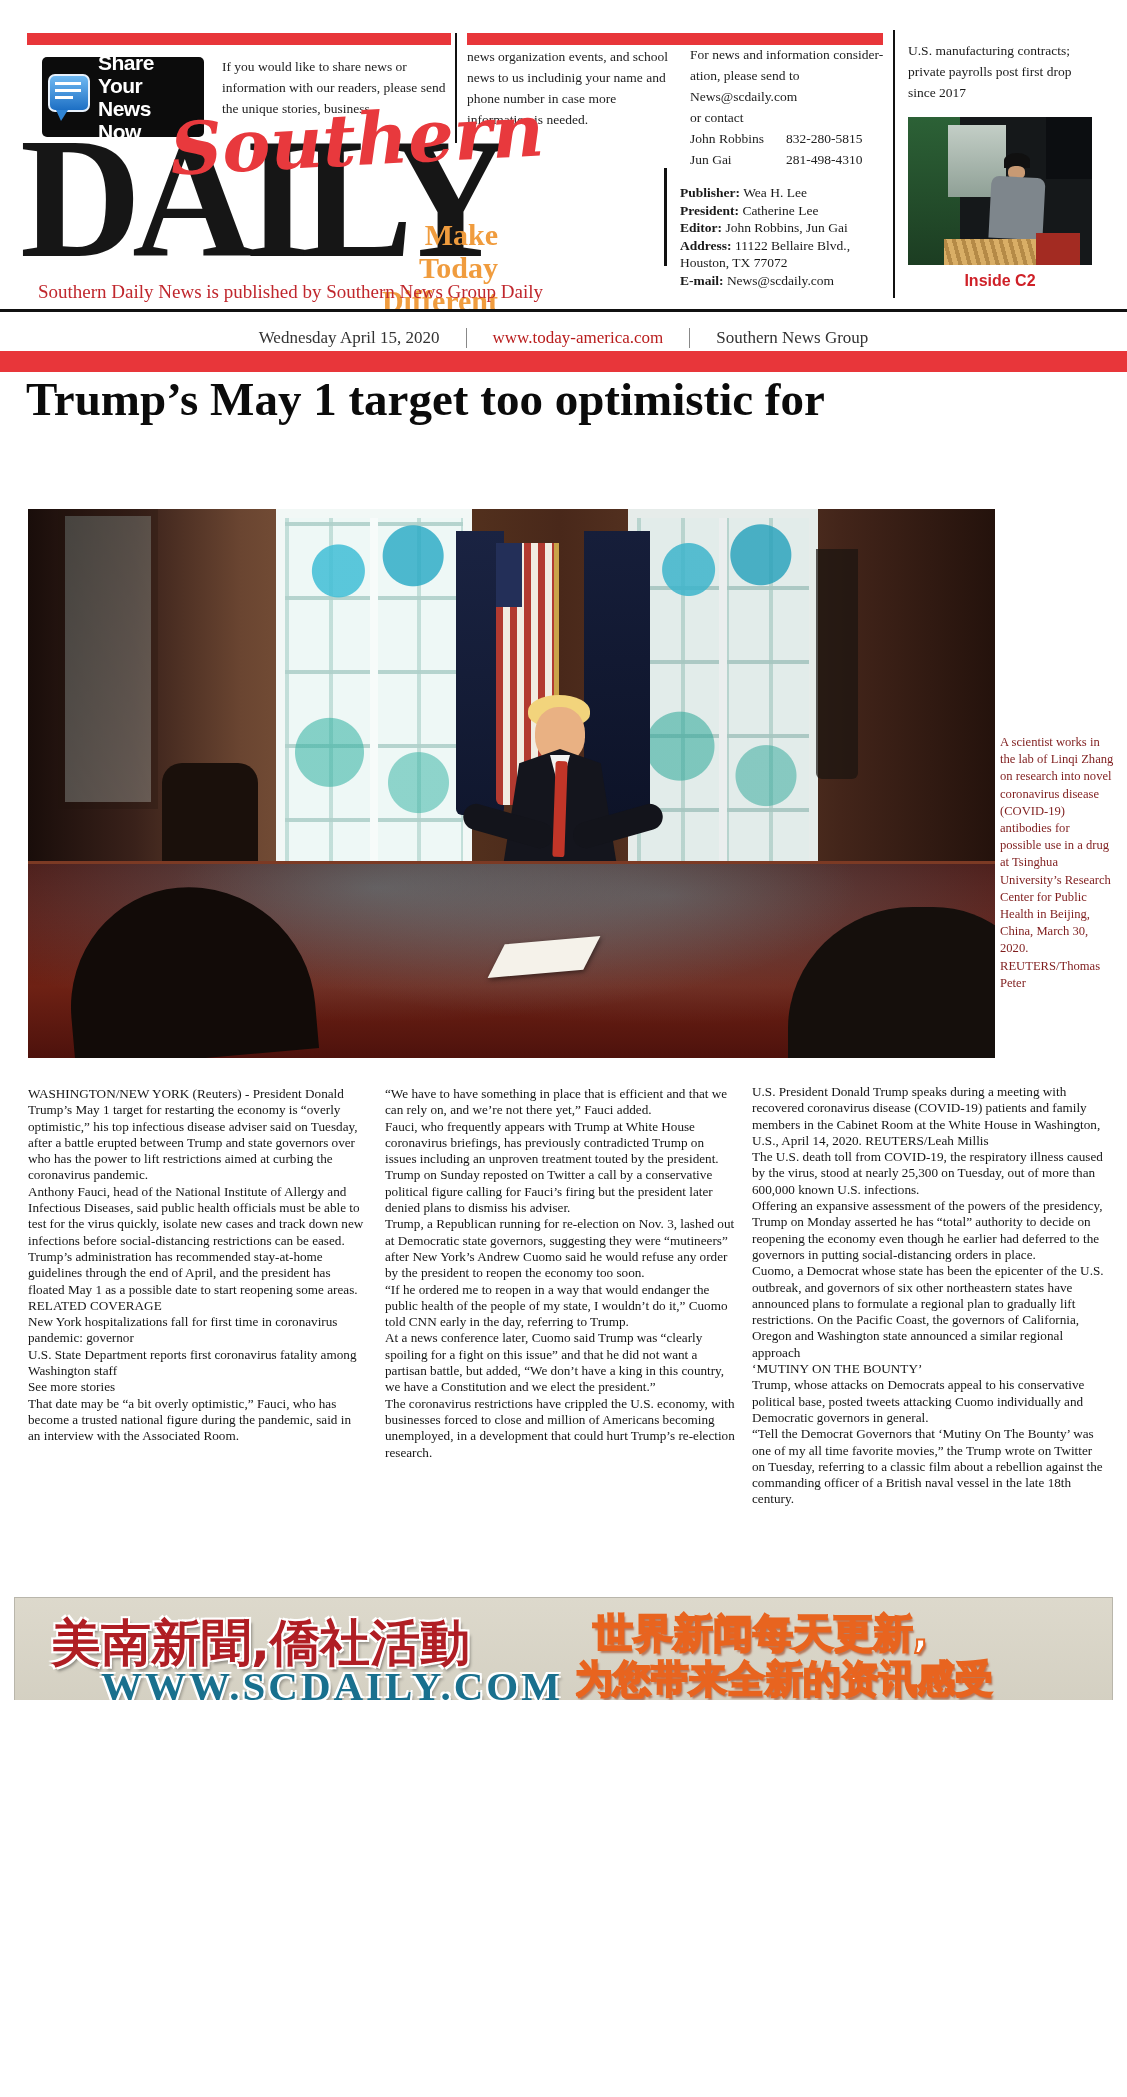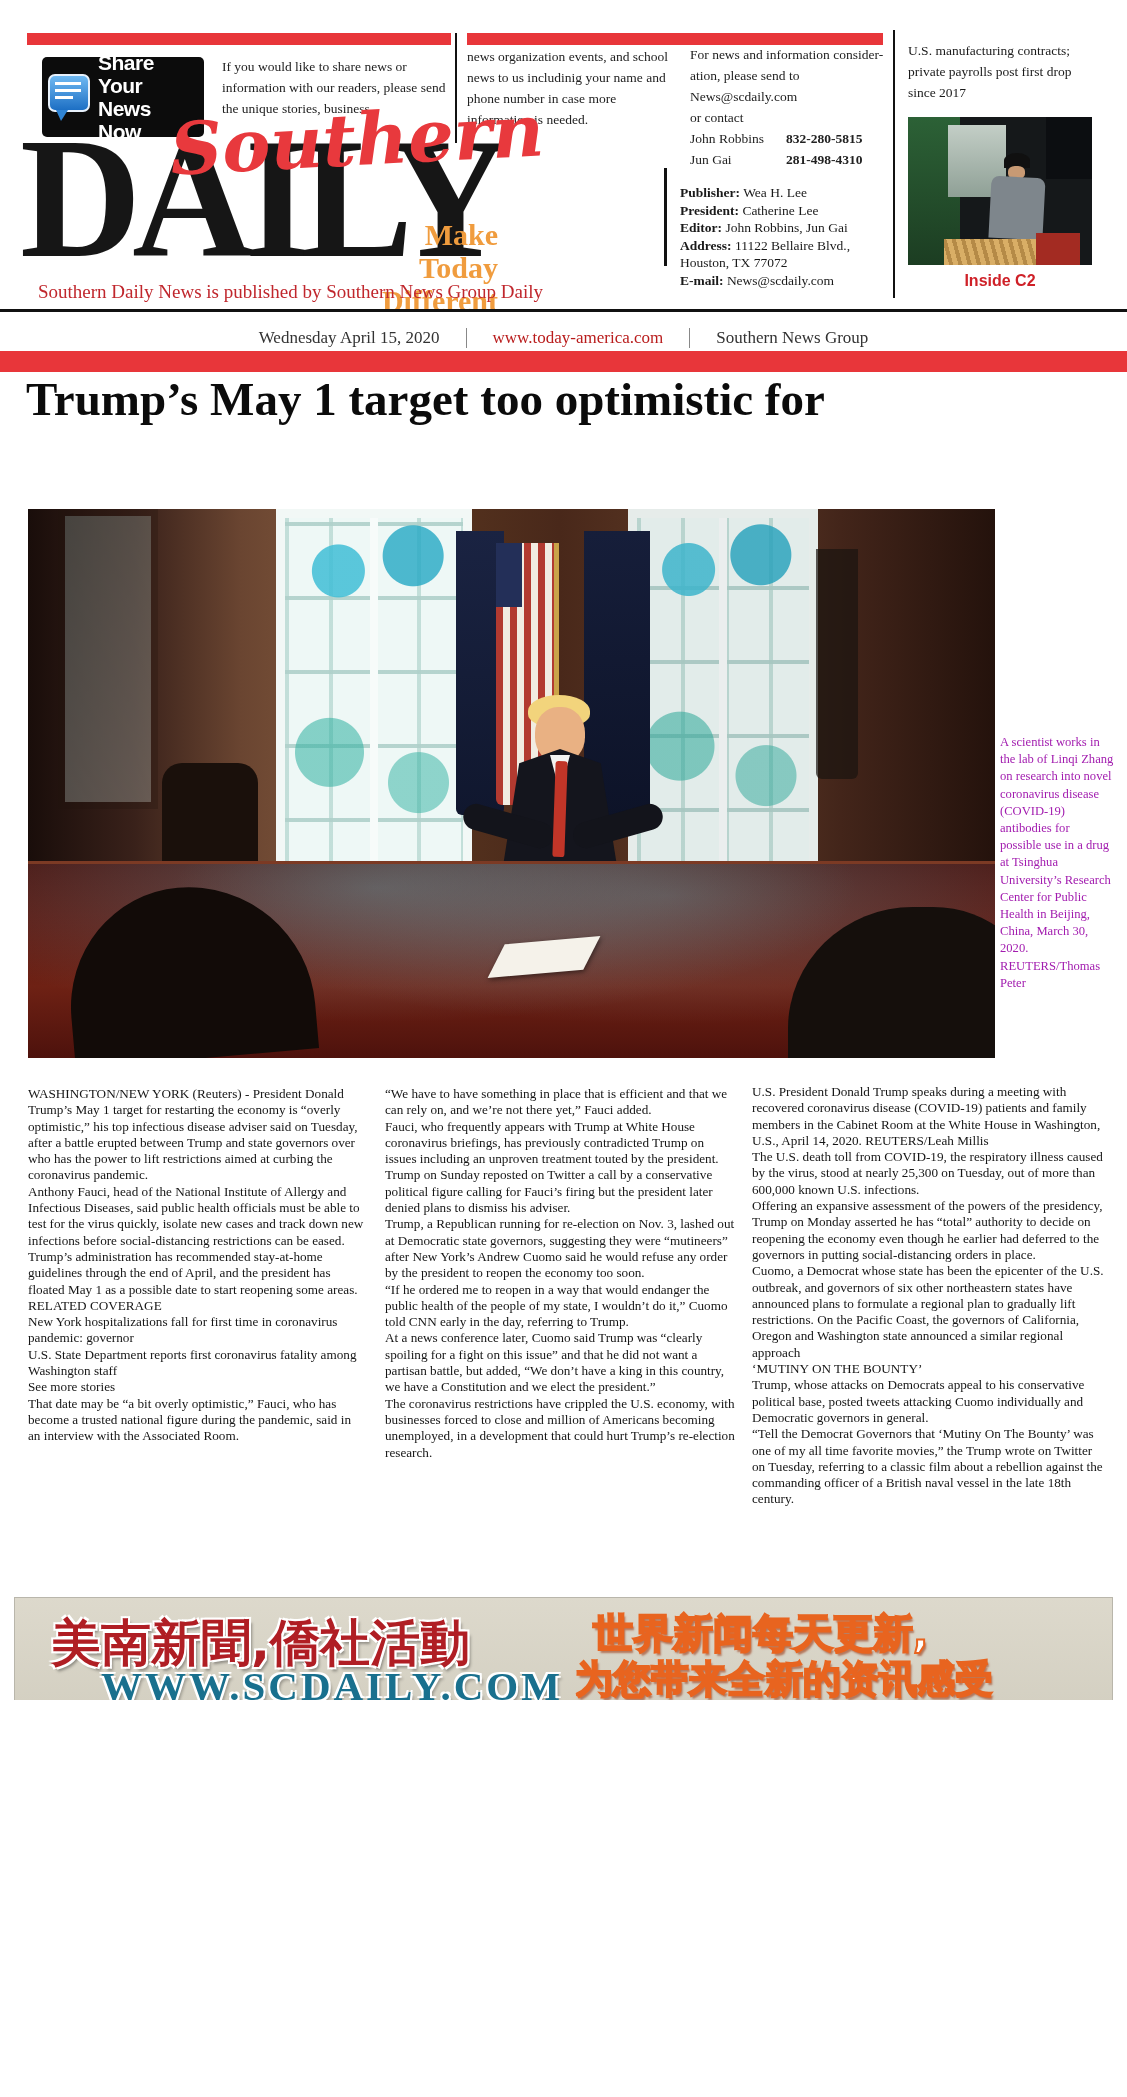--- a/index.html
+++ b/index.html
@@ -24,21 +24,21 @@
   .share-icon b{position:absolute;left:8px;top:36px;width:0;height:0;border-left:5px solid transparent;
     border-right:7px solid transparent;border-top:11px solid #2f84d4;}
   .share-text{color:#fff;font-family:"Liberation Sans",sans-serif;font-weight:bold;font-size:21px;
     line-height:23px;letter-spacing:-0.5px;}
   .hnote{position:absolute;font-size:13.5px;line-height:21px;color:#222;}
   .n1{left:222px;top:56px;width:238px;}
   .n2{left:467px;top:46px;width:214px;}
   .n3{left:690px;top:44px;width:202px;}
   .contact-row{display:flex;font-size:13.5px;line-height:21px;}
   .contact-row .cname{width:96px;}
-  .contact-row .cphone{font-weight:bold;}
+  .contact-row .cphone{font-weight:normal;}
   .teaser{left:908px;top:40px;width:192px;font-size:13.5px;line-height:21px;}
   .teaser-photo{left:908px;top:117px;width:184px;height:148px;background:#15181a;overflow:hidden;}
   .tp{position:absolute;}
   .inside-c2{left:908px;top:272px;width:184px;text-align:center;color:#cf2128;font-weight:bold;
     font-size:16px;font-family:"Liberation Sans",sans-serif;}
 
   
   .daily{left:20px;top:118px;font-size:168px;font-weight:bold;letter-spacing:-9px;color:#161616;
     line-height:160px;transform:scaleY(1.02);}
   .southern-script{left:170px;top:104px;font-family:"DejaVu Serif",serif;font-style:italic;font-weight:bold;
@@ -99,21 +99,21 @@
       radial-gradient(ellipse at 66% 16%,rgba(125,200,212,.3),transparent 55%),
       linear-gradient(180deg,#4a100b 0%,#5d1810 30%,#6e2114 62%,#4c110c 100%);
     border-top:3px solid #7c3a24;}
   .paper{left:468px;top:432px;width:96px;height:32px;background:#f5f2ea;transform:rotate(-5deg) skewX(-32deg);box-shadow:2px 2px 5px rgba(0,0,0,.5);}
   .chair-sil{position:absolute;background:#120b08;}
   .ch-l{left:40px;top:378px;width:244px;height:172px;border-radius:48% 52% 0 0/70% 74% 0 0;transform:rotate(-5deg);}
   .ch-ml{left:134px;top:254px;width:96px;height:164px;border-radius:20px 20px 0 0;background:#1a100b;}
   .ch-r{left:760px;top:398px;width:250px;height:152px;border-radius:50% 42% 0 0/80% 62% 0 0;background:#150f0c;}
 
   
-  .photo-caption{left:1000px;top:734px;width:114px;font-size:12.6px;line-height:17.2px;color:#a21caf;}
+  .photo-caption{left:1000px;top:734px;width:114px;font-size:12.6px;line-height:17.2px;color:#7f1d1d;}
   .col{position:absolute;top:1086px;font-size:13.2px;line-height:16.3px;color:#151515;}
   .c1{left:28px;width:338px;}
   .c2{left:385px;width:352px;}
   .c3{left:752px;width:353px;top:1084px;}
   .col p{margin:0;}
   .sp0{margin-bottom:0;} .sp1{margin-bottom:16px;} .sp2{margin-bottom:33px;}
 
   
   .ad{left:14px;top:1597px;width:1099px;height:365px;border:1px solid #b9b6ab;box-sizing:border-box;overflow:hidden;}
   .ad-top{position:absolute;left:0;top:0;width:100%;height:115px;

